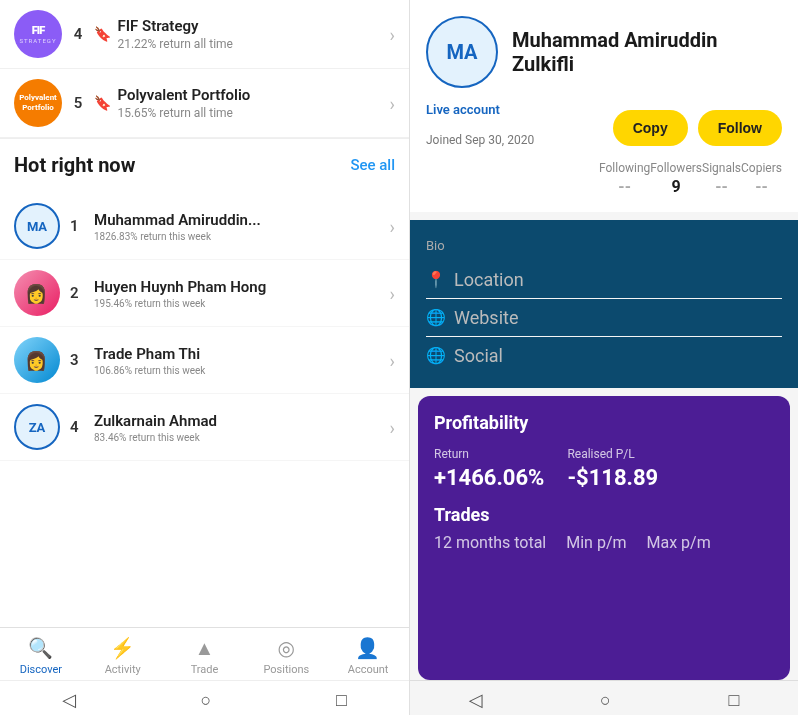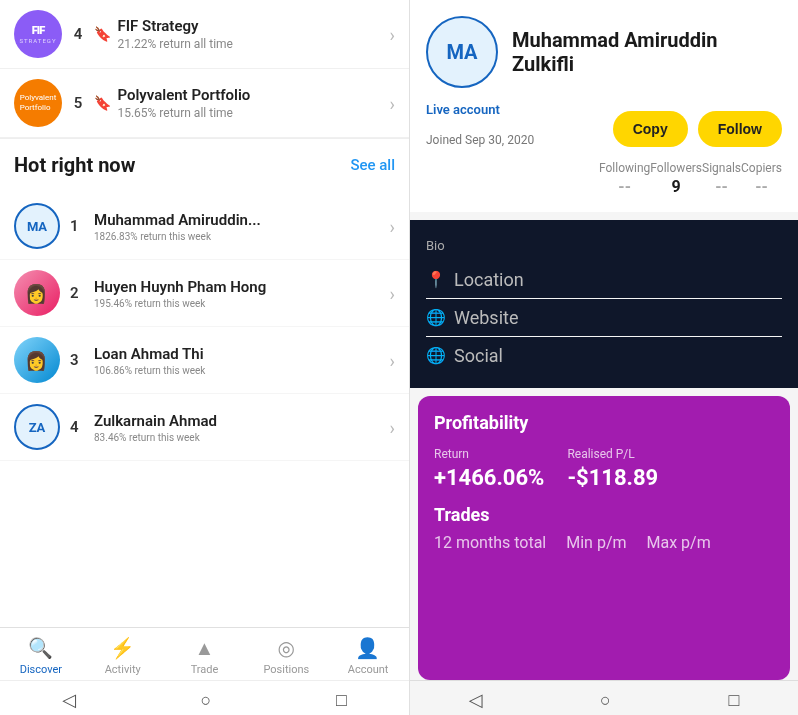--- a/index.html
+++ b/index.html
@@ -301,21 +301,21 @@
       color: #1a1a1a;
       margin-top: 2px;
     }
 
     .stat-value.dash {
       color: #aaa;
     }
 
     
     .profile-details {
-      background: #0f172a;
+      background: #0c4a6e;
       margin-top: 8px;
       padding: 14px 16px;
     }
 
     .detail-row {
       display: flex;
       align-items: center;
       gap: 8px;
       padding: 8px 0;
       border-bottom: 1px solid #f5f5f5;
@@ -338,21 +338,21 @@
     }
 
     .bio-label {
       font-size: 13px;
       color: #aaa;
       padding: 4px 0 8px;
     }
 
     
     .profitability-card {
-      background: #a21caf;
+      background: #4c1d95;
       margin: 8px 8px 0;
       border-radius: 12px;
       padding: 16px;
       color: #fff;
       flex: 1;
     }
 
     .profit-title {
       font-size: 18px;
       font-weight: 700;
@@ -447,22 +447,23 @@
       height: 48px;
       border-radius: 50%;
       display: flex;
       align-items: center;
       justify-content: center;
       flex-direction: column;
     }
 
     .poly-text {
       font-size: 8px;
-      font-weight: 400;
+      font-weight: 700;
       color: #fff;
+      text-align: center;
       line-height: 1.3;
     }
 
     
     .photo-placeholder-pink {
       background: linear-gradient(135deg, #f48fb1, #e91e63);
       width: 46px;
       height: 46px;
       border-radius: 50%;
       display: flex;
@@ -563,21 +564,21 @@
       </div>
       <span class="chevron">›</span>
     </div>
 
     <div class="hot-item">
       <div class="photo-placeholder-blue2">
         <span>👩</span>
       </div>
       <span class="hot-rank">3</span>
       <div class="hot-info">
-        <div class="hot-name">Loan Ahmad Thi</div>
+        <div class="hot-name">Trade Pham Thi</div>
         <div class="hot-return">106.86% return this week</div>
       </div>
       <span class="chevron">›</span>
     </div>
 
     <div class="hot-item">
       <div class="za-avatar">
         <span>ZA</span>
       </div>
       <span class="hot-rank">4</span>
@@ -624,21 +625,21 @@
   <div class="profile-header">
     <div class="profile-top">
       <div class="profile-avatar">
         <span>MA</span>
       </div>
       <div style="flex:1">
         <div class="profile-name">Muhammad Amiruddin Zulkifli</div>
       </div>
     </div>
 
-    <div style="display:flex; justify-content:space-between; align-items:flex-end;">
+    <div style="display:flex; justify-content:space-between; align-items:center;">
       <div class="profile-meta">
         <div class="live-account">Live account</div>
         <div class="joined-date">Joined Sep 30, 2020</div>
       </div>
       <div class="profile-actions">
         <button class="btn-copy">Copy</button>
         <button class="btn-follow">Follow</button>
       </div>
     </div>
 

